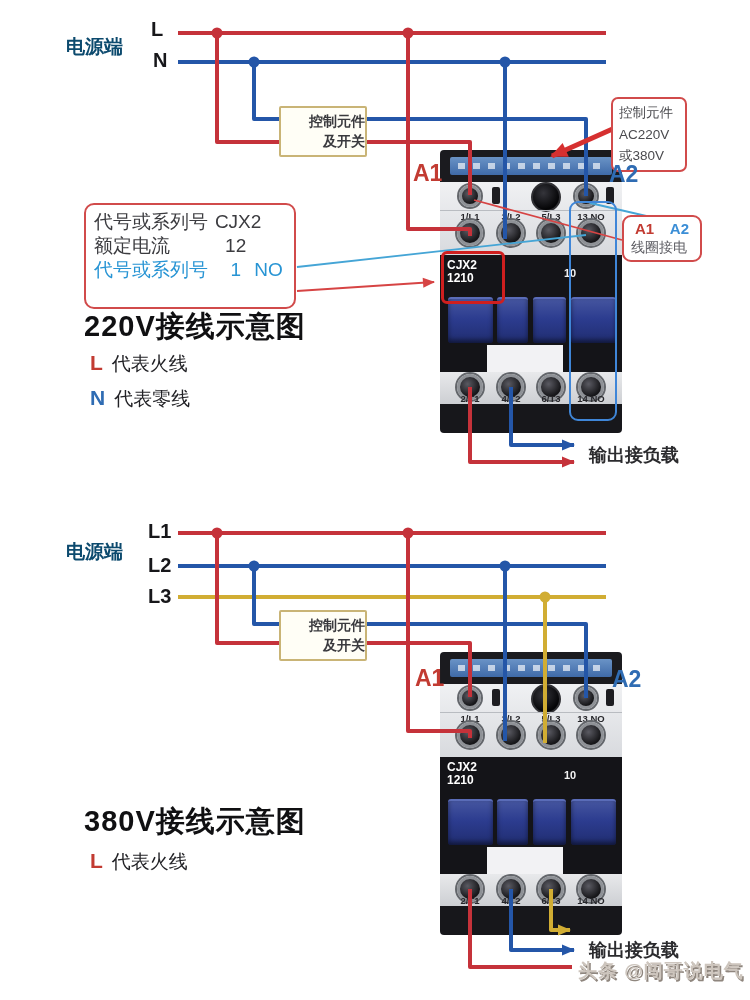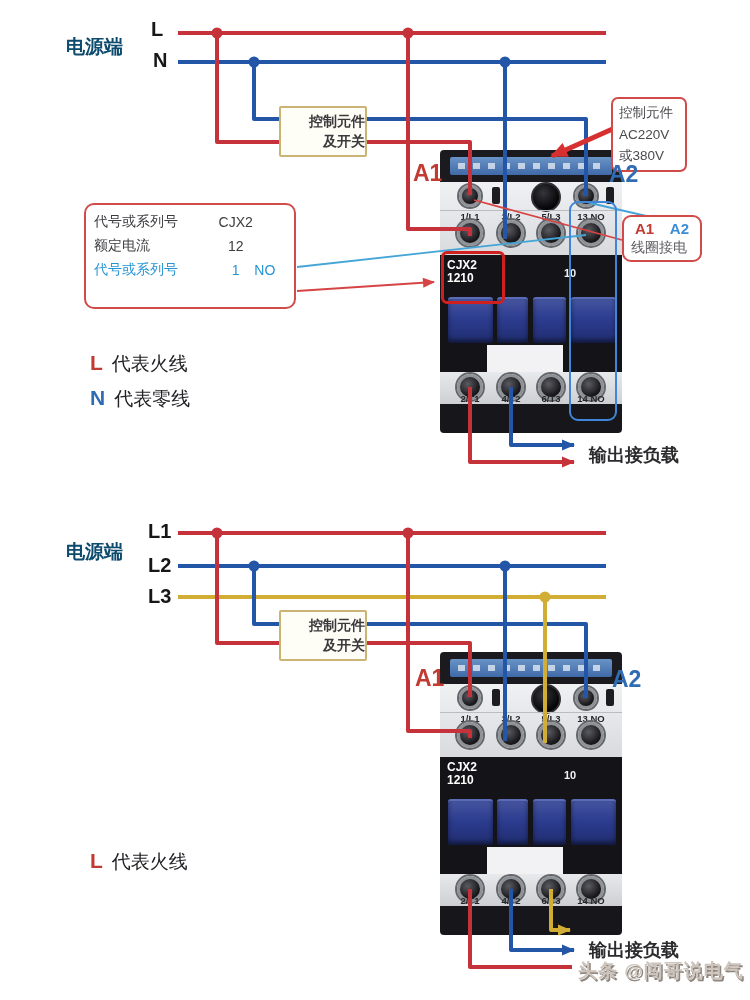--- a/index.html
+++ b/index.html
@@ -17,21 +17,21 @@
   .a-label{font-size:23px;font-weight:700;}
   .a-label.red{color:#c23b32;}
   .a-label.blue{color:#2f6cb3;}
   .out-label{font-size:18px;font-weight:bold;color:#2b2b2e;}
   
   .control-box{border:2px solid #c9b476;background:#fffef6;border-radius:2px;
     display:flex;flex-direction:column;align-items:flex-end;justify-content:center;
     font-size:14px;font-weight:bold;color:#3a3a3e;line-height:1.42;}
   .spec-table{border:2.5px solid #d14b4b;border-radius:10px;background:#ffffff;
     padding:5px 8px;box-sizing:border-box;}
-  .spec-row{display:flex;align-items:center;height:24px;font-size:14px;color:#3c3c40;}
+  .spec-row{display:flex;align-items:center;height:24px;font-size:19px;color:#3c3c40;}
   .spec-row .sl{width:132px;}
   .spec-row .sv{width:40px;text-align:center;}
   .spec-row .sx{width:34px;}
   .spec-row.no-row{color:#2794d4;}
   .coilv-box{border:2px solid #d14b4b;border-radius:7px;background:#fff;
     padding:3px 6px;font-size:13.5px;color:#4a4a4e;line-height:1.6;box-sizing:border-box;}
   .coilp-box{border:2px solid #d14b4b;border-radius:9px;background:#fff;
     padding:3px 7px;box-sizing:border-box;}
   .coilp-a{display:flex;justify-content:space-between;padding:0 4px;font-size:15px;font-weight:600;}
   .coilp-a .r{color:#c23b32;}
@@ -267,20 +267,21 @@
     </div>
     <div class="coilp-cap">线圈接电</div>
   </div>
 
   <span class="abs a-label red" style="left:413px;top:160px;">A1</span>
   <span class="abs a-label blue" style="left:609px;top:161px;">A2</span>
 
   <div class="abs hl-blue" style="left:569px;top:201px;width:44px;height:216px;"></div>
   <div class="abs hl-red" style="left:441px;top:251px;width:58px;height:47px;"></div>
 
+  <span class="abs big-title" style="left:84px;top:307px;">220V接线示意图</span>
   <div class="abs legend-row" style="left:90px;top:351px;">
     <span class="legend-sym red">L</span>
     <span class="legend-txt">代表火线</span>
   </div>
   <div class="abs legend-row" style="left:90px;top:386px;">
     <span class="legend-sym blue">N</span>
     <span class="legend-txt">代表零线</span>
   </div>
   <span class="abs out-label" style="left:589px;top:443px;">输出接负载</span>
 
@@ -290,20 +291,21 @@
   <span class="abs line-label" style="left:148px;top:585px;">L3</span>
 
   <div class="abs control-box" style="left:279px;top:610px;width:84px;height:47px;">
     <div>控制元件</div>
     <div>及开关</div>
   </div>
 
   <span class="abs a-label red" style="left:415px;top:665px;">A1</span>
   <span class="abs a-label blue" style="left:612px;top:666px;">A2</span>
 
+  <span class="abs big-title" style="left:84px;top:802px;">380V接线示意图</span>
   <div class="abs legend-row" style="left:90px;top:849px;">
     <span class="legend-sym red">L</span>
     <span class="legend-txt">代表火线</span>
   </div>
   <span class="abs out-label" style="left:589px;top:938px;">输出接负载</span>
 
   <span class="abs watermark" style="left:578px;top:958px;">头条 @闯哥说电气</span>
 
 </div>
 

